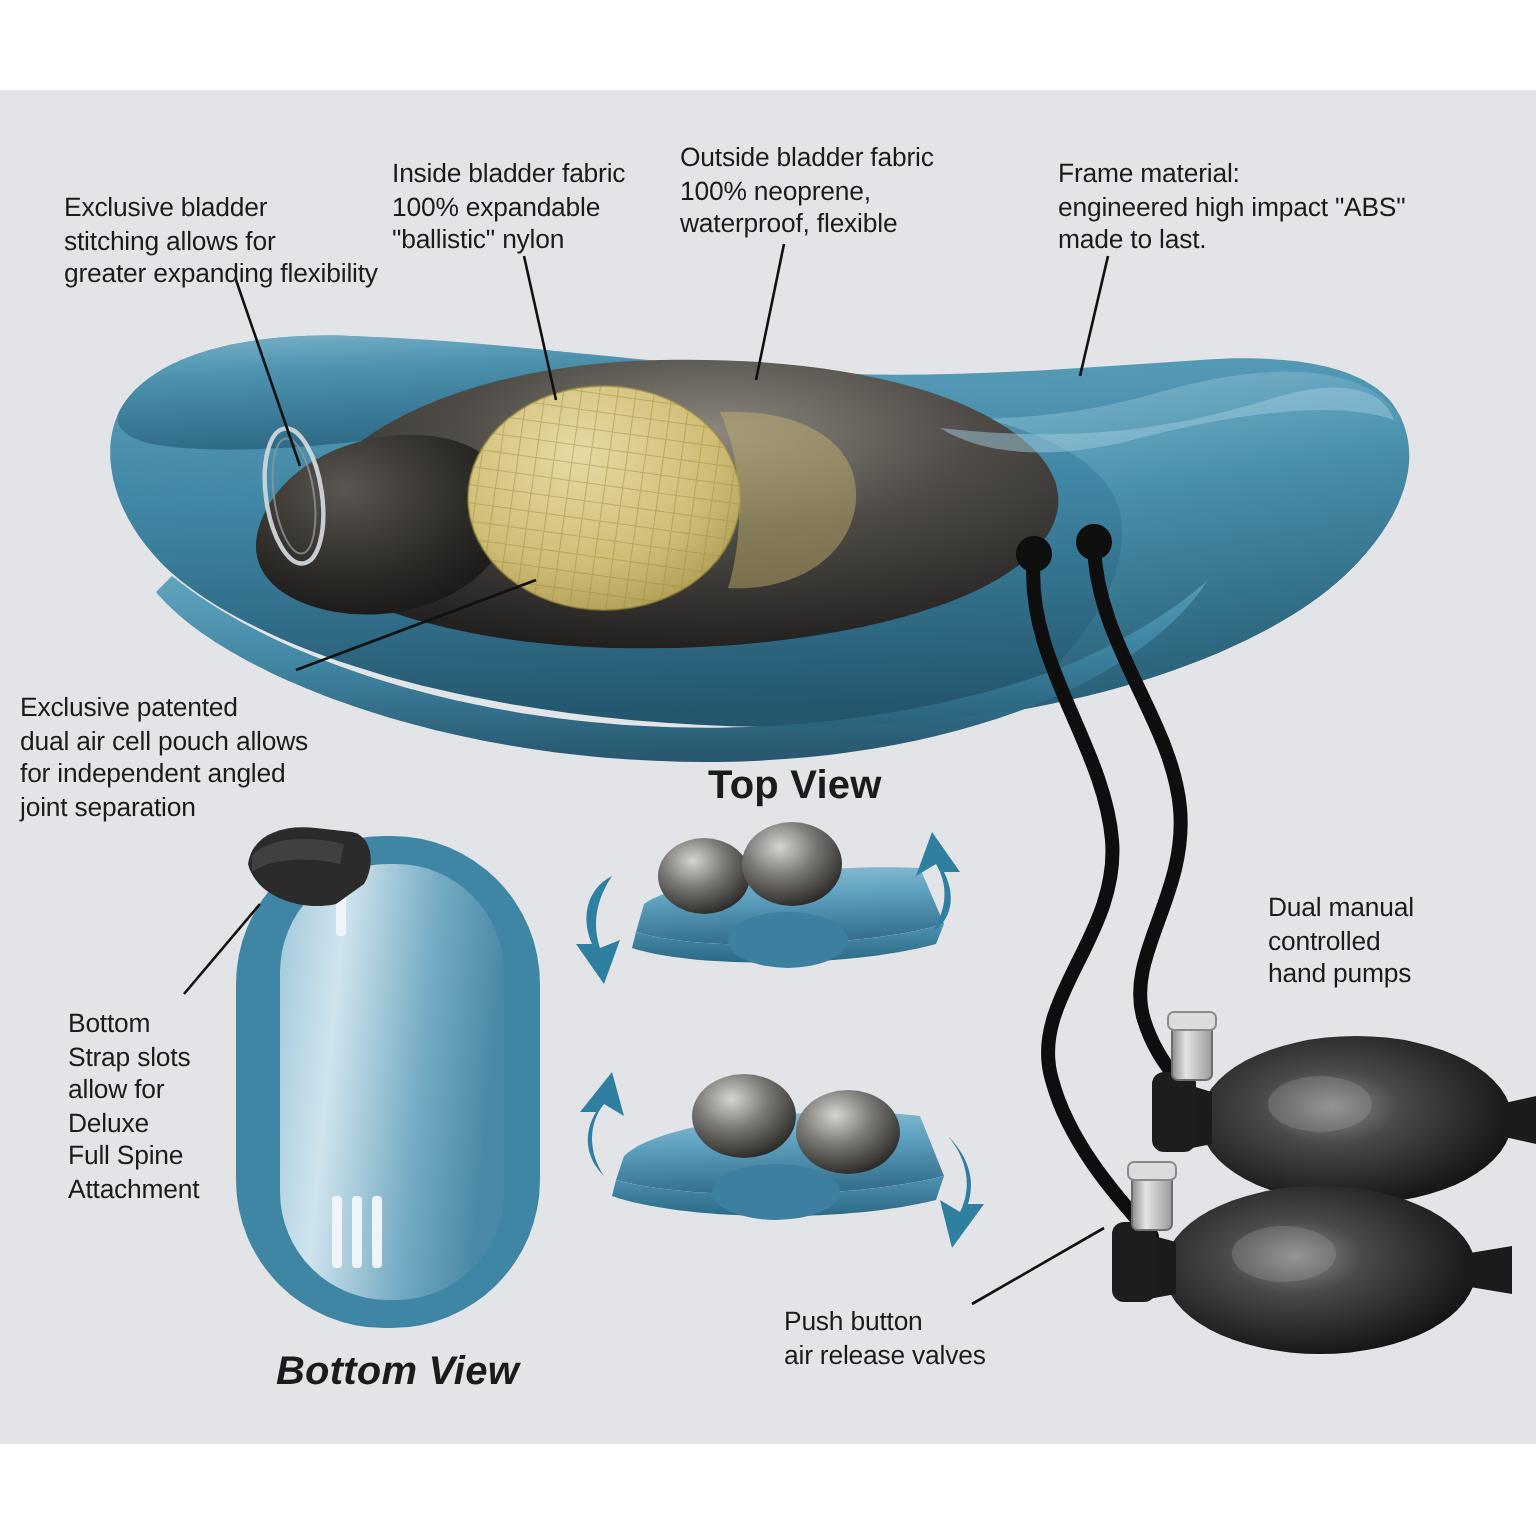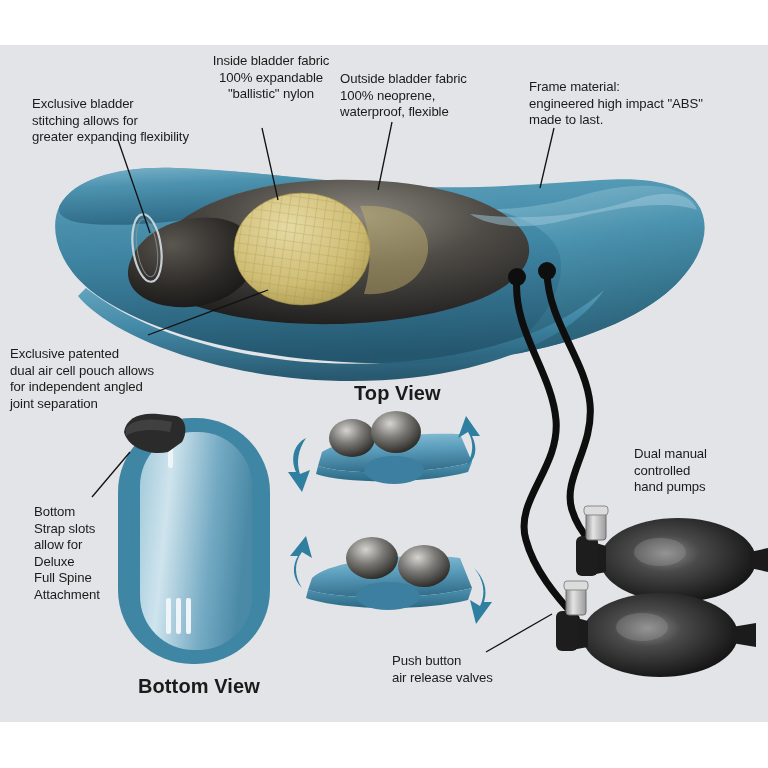--- a/index.html
+++ b/index.html
@@ -244,21 +244,21 @@
       <line x1="148" y1="335" x2="268" y2="290"></line>
       <line x1="92" y1="497" x2="130" y2="452"></line>
       <line x1="486" y1="652" x2="552" y2="614"></line>
     </g>
   </svg>
 
   <div class="lbl" style="left:32px;top:96px;width:190px;">Exclusive bladder
 stitching allows for
 greater expanding flexibility</div>
 
-  <div class="lbl" style="left:196px;top:53px;width:150px;text-align:center;">Inside bladder fabric
+  <div class="lbl" style="left:196px;top:79px;width:150px;">Inside bladder fabric
 100% expandable
 "ballistic" nylon</div>
 
   <div class="lbl" style="left:340px;top:71px;width:160px;">Outside bladder fabric
 100% neoprene,
 waterproof, flexible</div>
 
   <div class="lbl" style="left:529px;top:79px;width:222px;">Frame material:
 engineered high impact "ABS"
 made to last.</div>
@@ -271,21 +271,21 @@
   <div class="lbl" style="left:34px;top:504px;width:90px;">Bottom
 Strap slots
 allow for
 Deluxe
 Full Spine
 Attachment</div>
 
   <div class="lbl bold" style="left:354px;top:385px;width:110px;">Top View</div>
 
 
-  <div class="lbl bold" style="left:138px;top:678px;width:140px;">Bottom View</div>
+  <div class="lbl bold" style="left:138px;top:678px;width:140px;font-style:italic;">Bottom View</div>
 
   <div class="lbl" style="left:392px;top:653px;width:170px;">Push button
 air release valves</div>
 
   <div class="lbl" style="left:634px;top:446px;width:120px;">Dual manual
 controlled
 hand pumps</div>
 
 </div>
 

